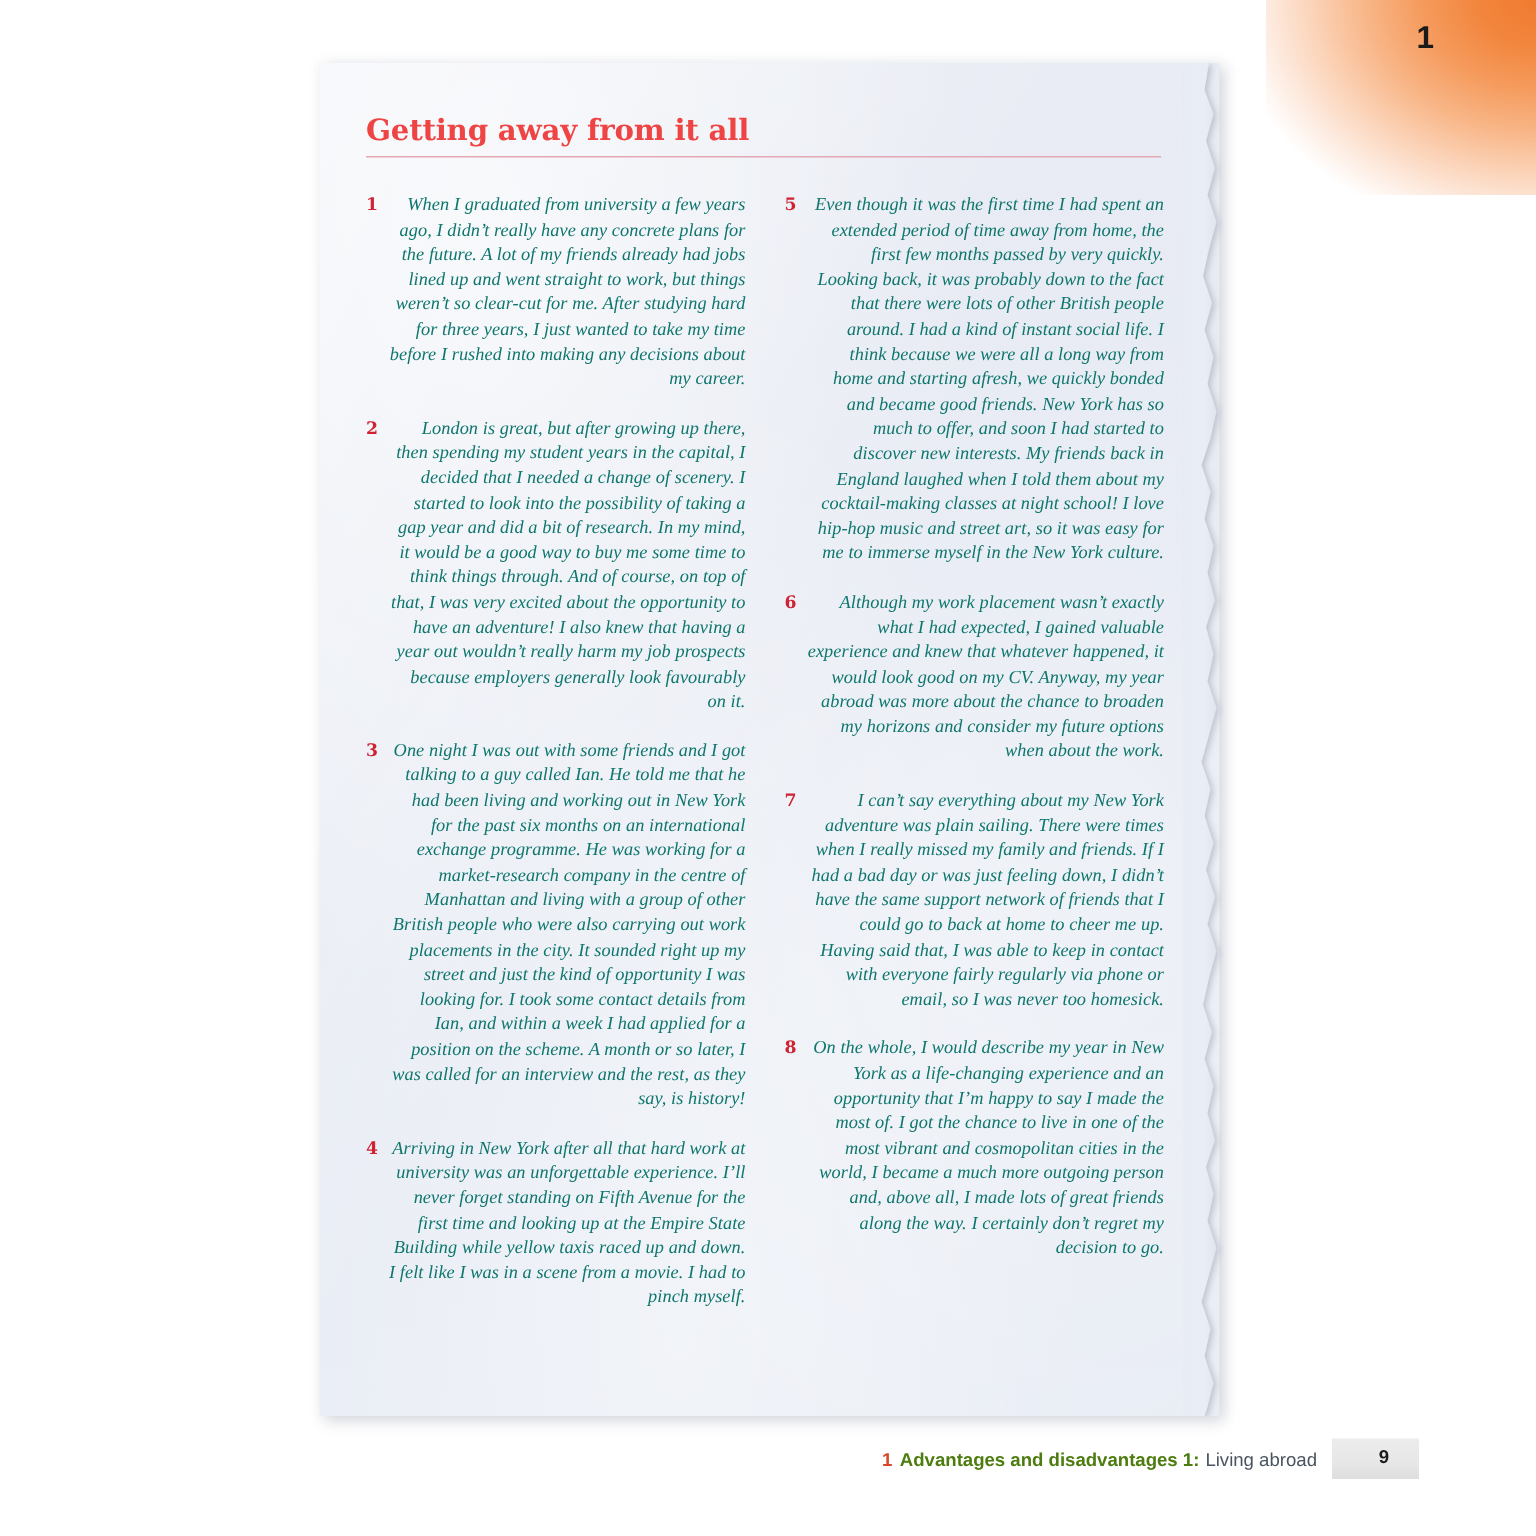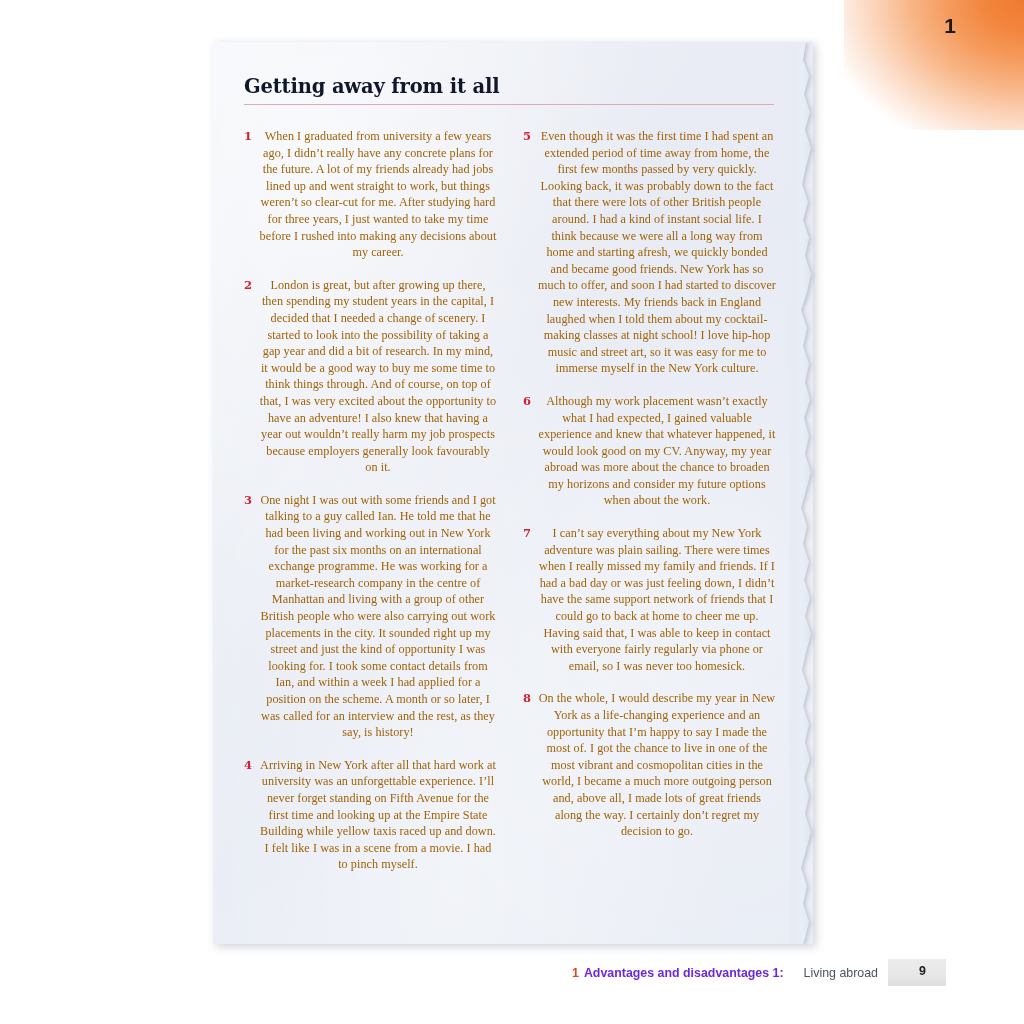--- a/index.html
+++ b/index.html
@@ -105,21 +105,21 @@
     box-sizing: border-box;
   }
 
   #article-title {
     position: absolute;
     left: 31px;
     top: 33px;
     font-family: "DejaVu Serif", "Liberation Serif", serif;
     font-weight: bold;
     font-size: 19.5px;
-    color: #0f172a;
+    color: #ef4444;
     letter-spacing: -.15px;
   }
   #title-rule {
     position: absolute;
     left: 31px;
     top: 62px;
     width: 530px;
     height: 1px;
     background: #e3a8b4;
   }
@@ -148,23 +148,24 @@
     font-size: 11.5px;
     color: #cf2233;
     line-height: 16.6px;
     padding-top: 0px;
   }
   .para-text {
     flex: 1;
     font-family: "Liberation Serif", "DejaVu Serif", serif;
     font-size: 12.2px;
     line-height: 16.6px;
-    color: #a16207;
-    text-align: center;
+    color: #0f766e;
+    text-align: right;
     letter-spacing: .05px;
+    font-style: italic;
   }
 
   
   #footer {
     position: absolute;
     left: 0;
     top: 966px;
     width: 1024px;
     height: 30px;
     z-index: 7;
@@ -178,27 +179,27 @@
     font-family: "Liberation Sans", sans-serif;
     font-size: 12.4px;
     white-space: nowrap;
   }
   #footer-unit-num {
     color: #d8492c;
     font-weight: bold;
     margin-right: 5px;
   }
   #footer-unit-title {
-    color: #6d28d9;
+    color: #4d7c0f;
     font-weight: bold;
   }
   #footer-unit-sub {
     color: #4a5560;
     font-weight: normal;
-    margin-left: 20px;
+    margin-left: 4px;
   }
   #page-number-tab {
     position: absolute;
     right: 78px;
     top: -7px;
     width: 58px;
     height: 27px;
     background: linear-gradient(180deg,#ececec 0%, #e7e7e7 60%, #dedede 100%);
   }
   #page-number {

